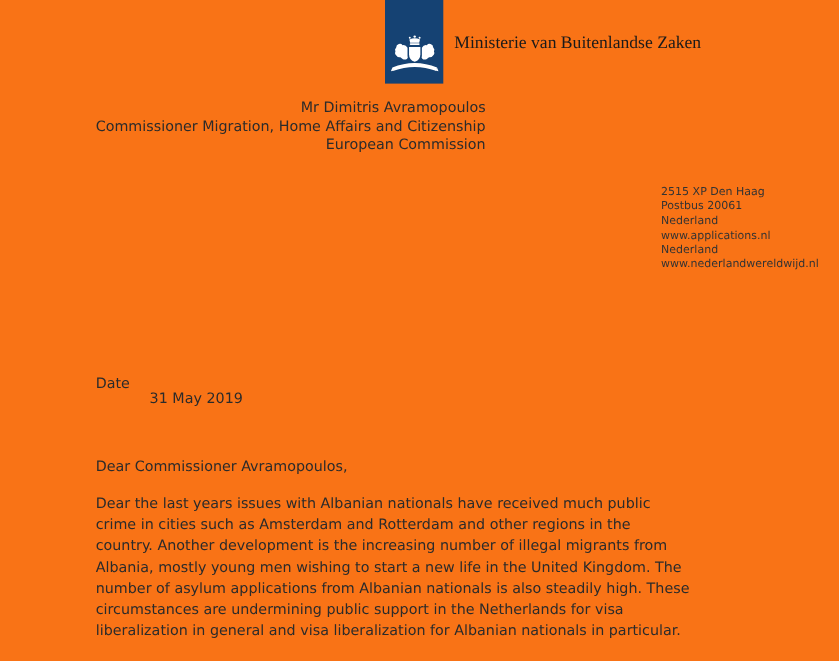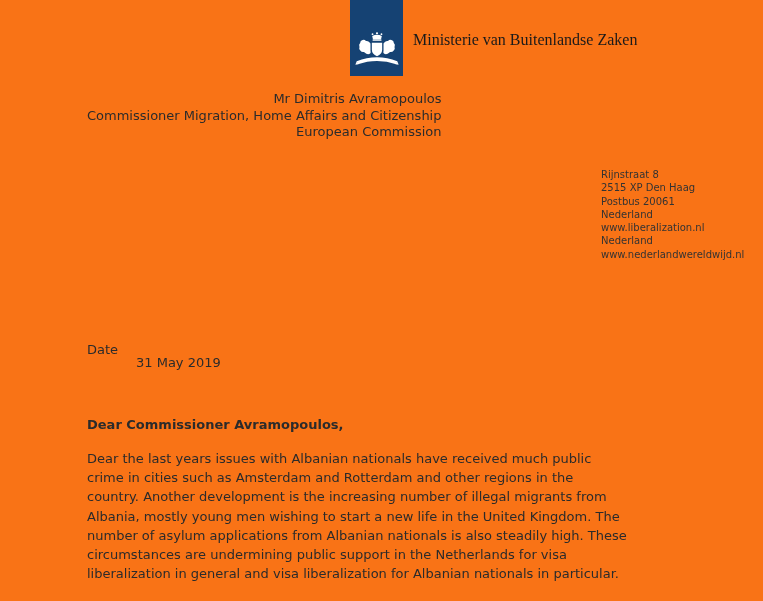--- a/index.html
+++ b/index.html
@@ -78,21 +78,20 @@
     top: 13px;
   }
   
   .salutation {
     position: absolute;
     left: 87px;
     top: 417px;
     font-size: 13px;
     color: #2b2b2b;
     white-space: nowrap;
-    font-weight: bold;
   }
   
   .letter-body {
     position: absolute;
     left: 87px;
     top: 449px;
     width: 540px;
     font-size: 13px;
     line-height: 19.2px;
     color: #2b2b2b;
@@ -131,25 +130,24 @@
 
   <div class="ministry-title">Ministerie van Buitenlandse Zaken</div>
 
   <div class="recipient">
     <div>Mr Dimitris Avramopoulos</div>
     <div>Commissioner Migration, Home Affairs and Citizenship</div>
     <div>European Commission</div>
   </div>
 
   <div class="sender">
-    <div>Rijnstraat 8</div>
     <div>2515 XP Den Haag</div>
     <div>Postbus 20061</div>
     <div>Nederland</div>
-    <div>www.liberalization.nl</div>
+    <div>www.applications.nl</div>
     <div>Nederland</div>
     <div>www.nederlandwereldwijd.nl</div>
   </div>
 
   <div class="date-row">
     <span class="date-label">Date</span>
     <span class="date-value">31 May 2019</span>
   </div>
 
   <div class="salutation">Dear Commissioner Avramopoulos,</div>

